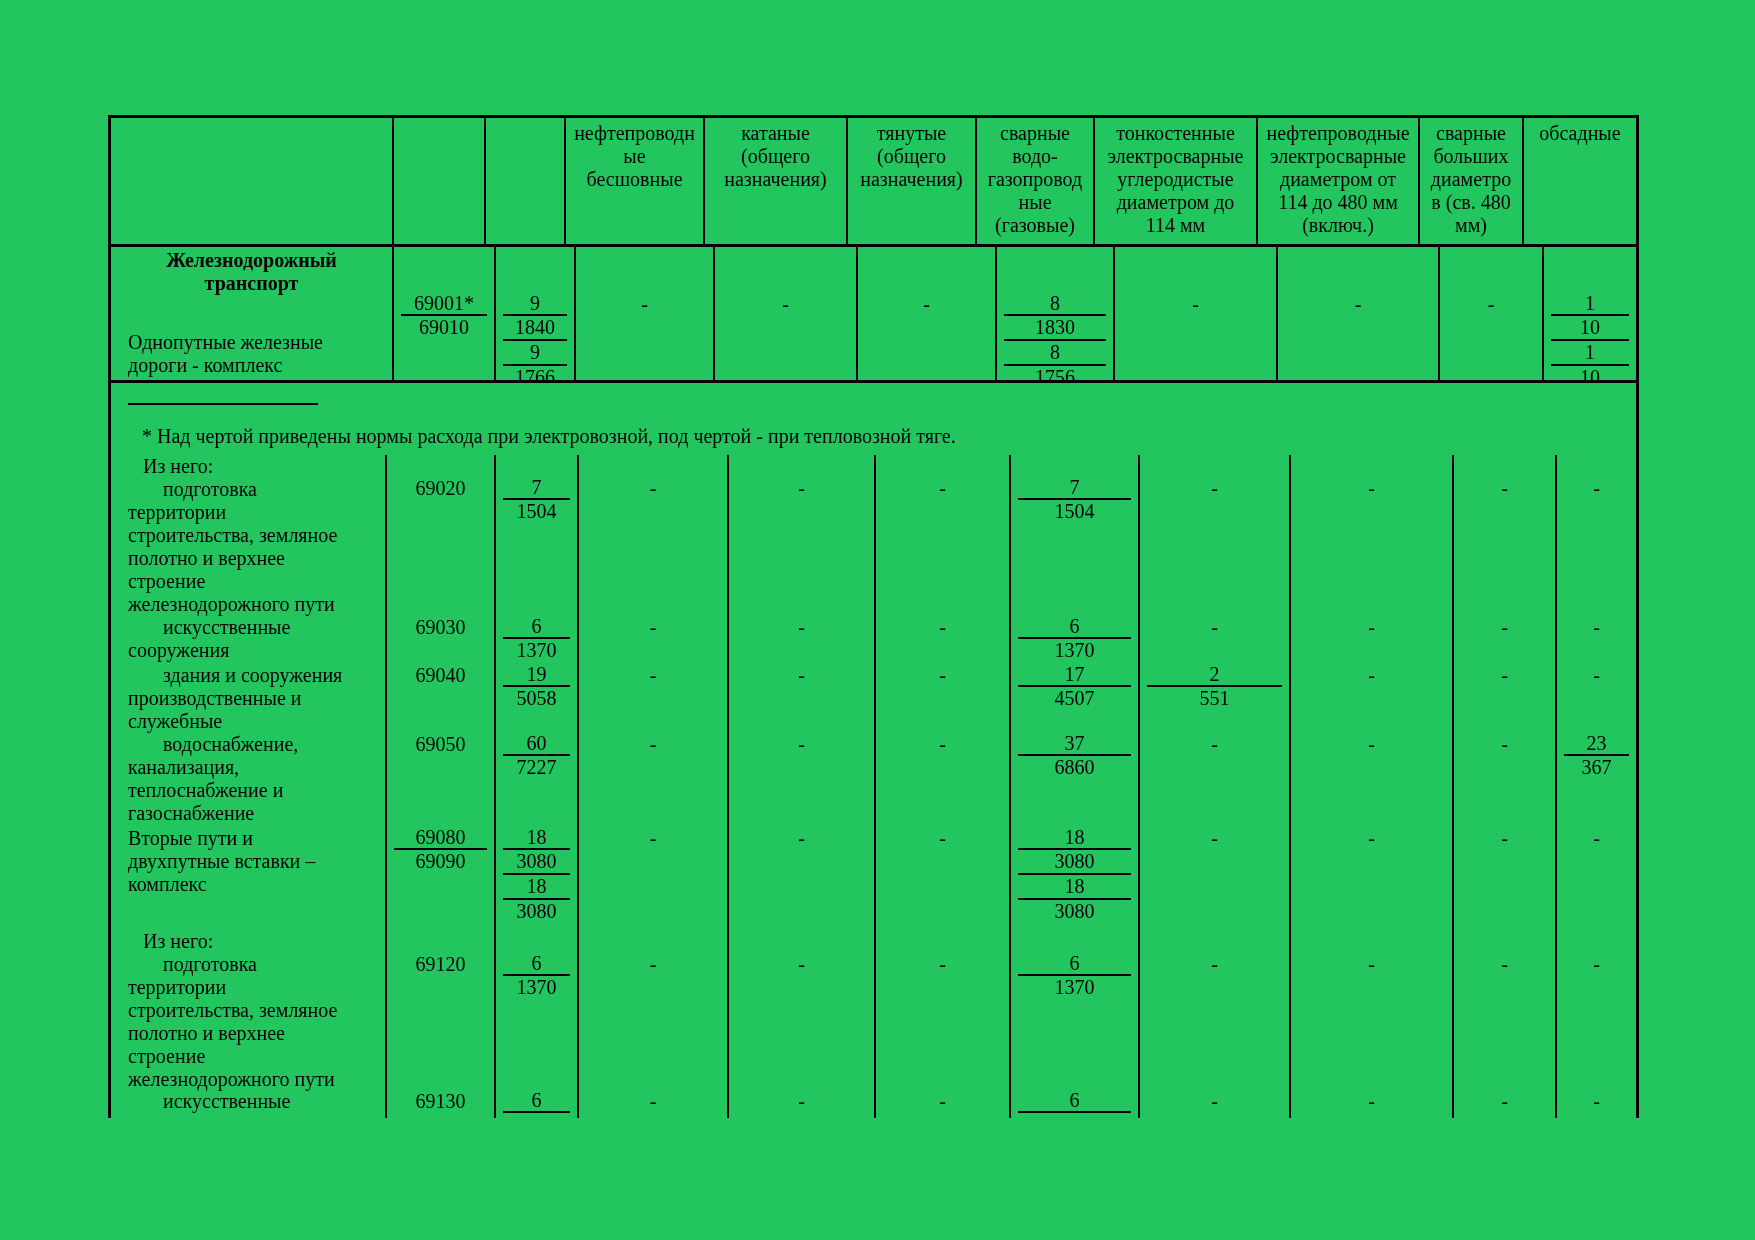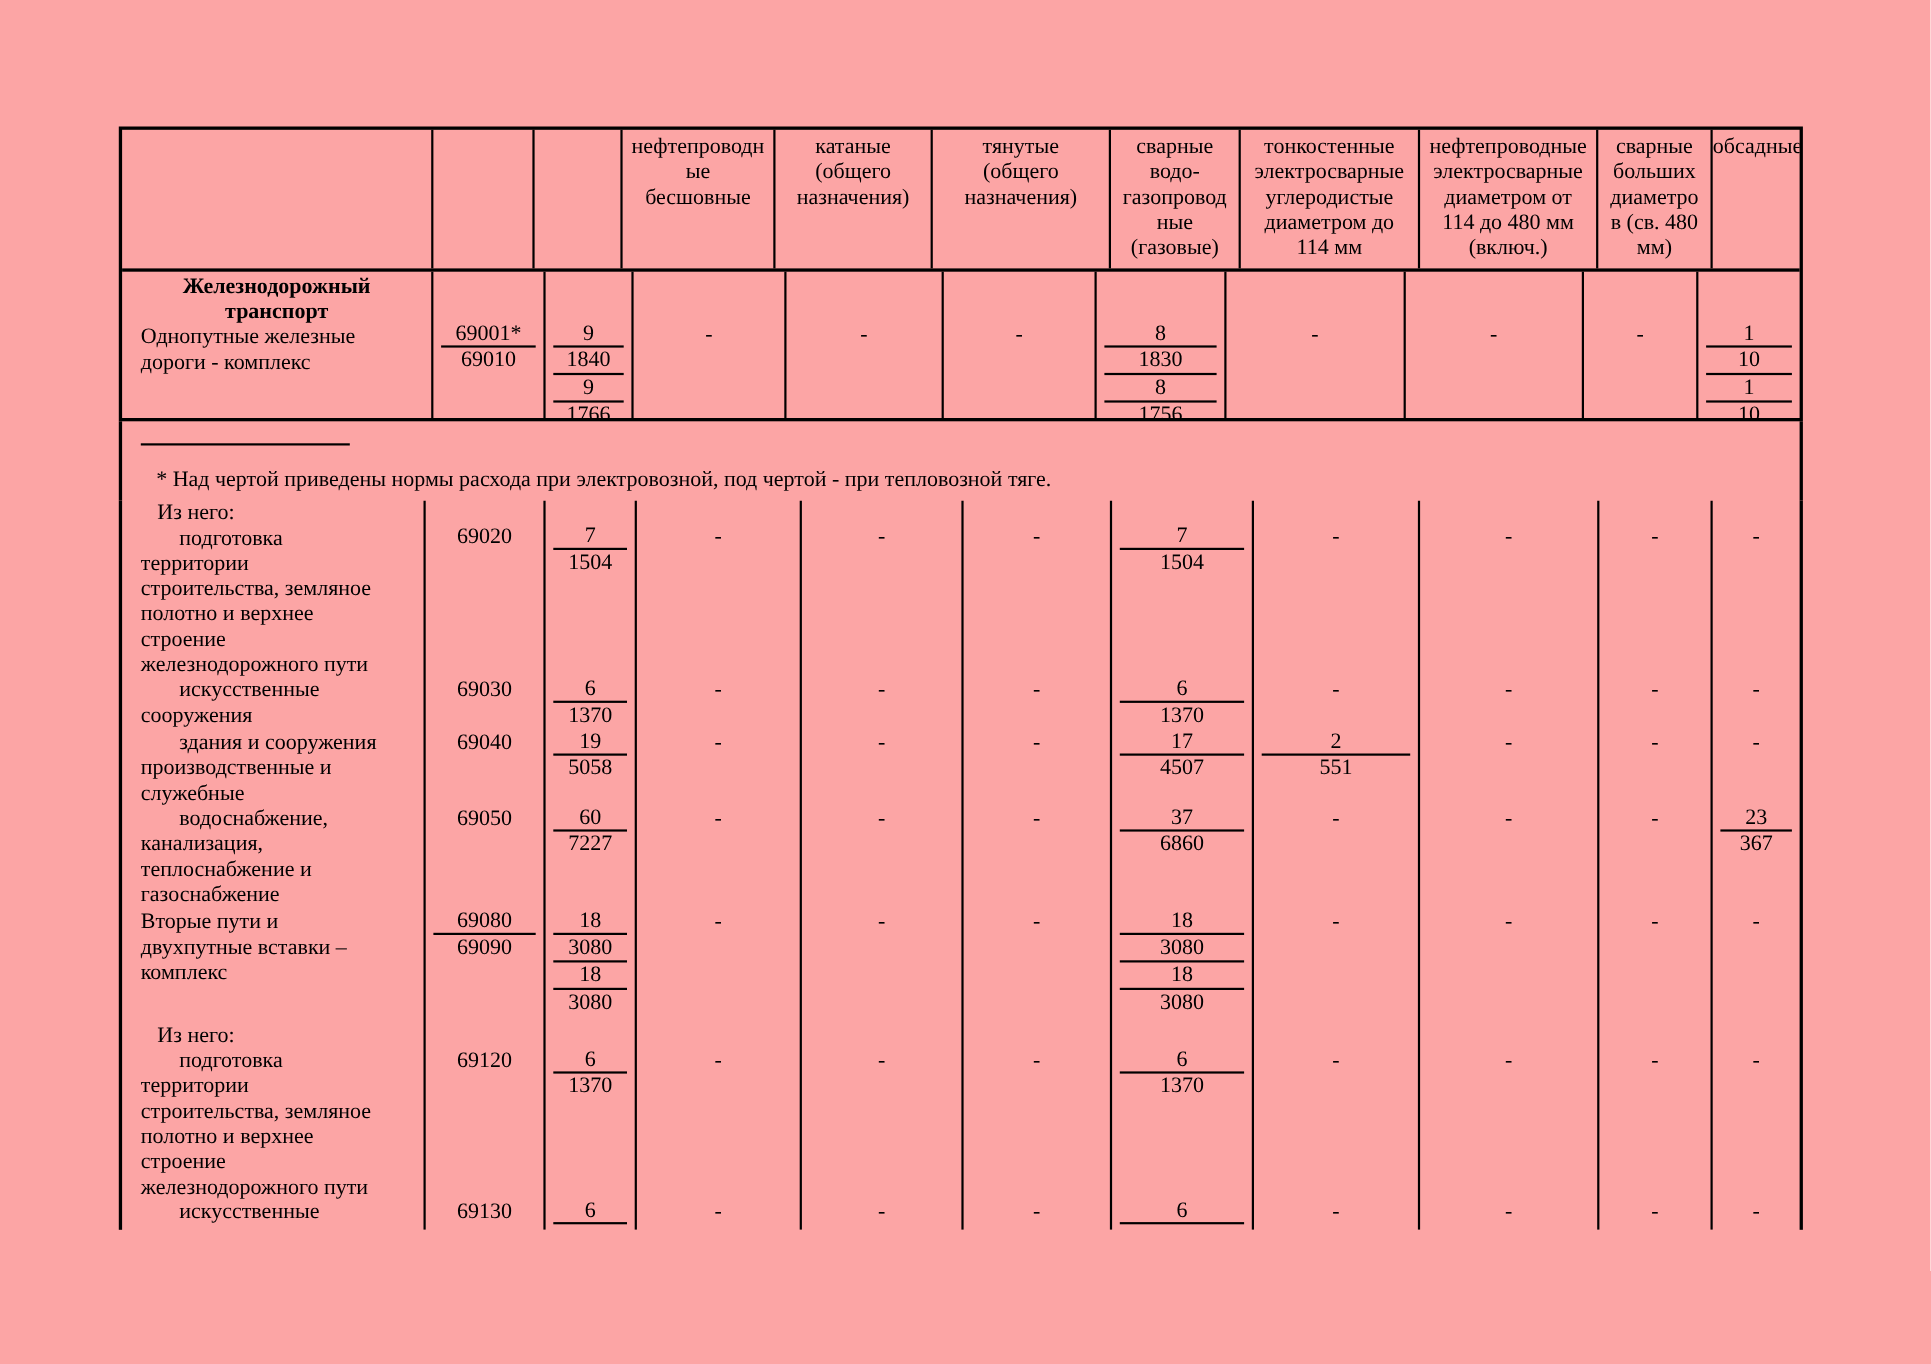--- a/index.html
+++ b/index.html
@@ -1,16 +1,16 @@
 <!DOCTYPE html>
 <html><head>
 <meta charset="utf-8">
 <style>
   html,body{margin:0;padding:0;background:#fff;}
-  .page{position:relative;width:1755px;height:1240px;background:#fca5a5;
+  .page{position:relative;width:1755px;height:1240px;background:#22c55e;
         font-family:"Liberation Serif","DejaVu Serif",serif;font-size:20px;line-height:23px;color:#000;overflow:hidden;}
 
   
   .t1{position:absolute;left:108px;top:115px;width:1531px;height:268px;
       border:3px solid #000;box-sizing:border-box;display:flex;flex-direction:column;}
   .t1-head{display:flex;height:129px;border-bottom:3px solid #000;box-sizing:border-box;}
   .t1-body{display:flex;flex:1;}
   .c{border-right:2px solid #000;box-sizing:border-box;position:relative;overflow:hidden;flex-shrink:0;}
   .c.last{border-right:none;flex:1;}
   .hc{text-align:center;padding-top:4px;white-space:pre;}
@@ -23,21 +23,21 @@
 
   
   .t2{position:absolute;left:108px;top:455px;width:1531px;height:663px;
       border-left:3px solid #000;border-right:3px solid #000;box-sizing:border-box;
       display:flex;overflow:hidden;}
   .t2 .c{height:100%;}
 
   
   .nm{position:absolute;left:17px;right:4px;white-space:pre;}
   .ttl{padding-top:2px;text-align:center;font-weight:bold;white-space:pre;}
-  .nm1{padding-left:17px;white-space:pre;}
+  .nm1{padding-left:17px;white-space:pre;margin-top:36px;}
   .ctr{position:absolute;left:0;right:0;text-align:center;}
   .st{position:absolute;left:7px;right:7px;text-align:center;}
   .st .ln{height:21px;line-height:21px;border-bottom:2px solid #000;}
   .st .dn{height:23px;line-height:23px;}
 </style>
 </head>
 <body>
 
 <div class="page">
 
@@ -45,21 +45,21 @@
     <div class="t1-head">
       <div class="c hc" style="width:283px"></div>
       <div class="c hc" style="width:92px"></div>
       <div class="c hc" style="width:80px"></div>
       <div class="c hc" style="width:139px">нефтепроводн
 ые
 бесшовные</div>
       <div class="c hc" style="width:143px">катаные
 (общего
 назначения)</div>
-      <div class="c hc" style="width:162px">тянутые
+      <div class="c hc" style="width:129px">тянутые
 (общего
 назначения)</div>
       <div class="c hc" style="width:118px">сварные
 водо-
 газопровод
 ные
 (газовые)</div>
       <div class="c hc" style="width:163px">тонкостенные
 электросварные
 углеродистые

